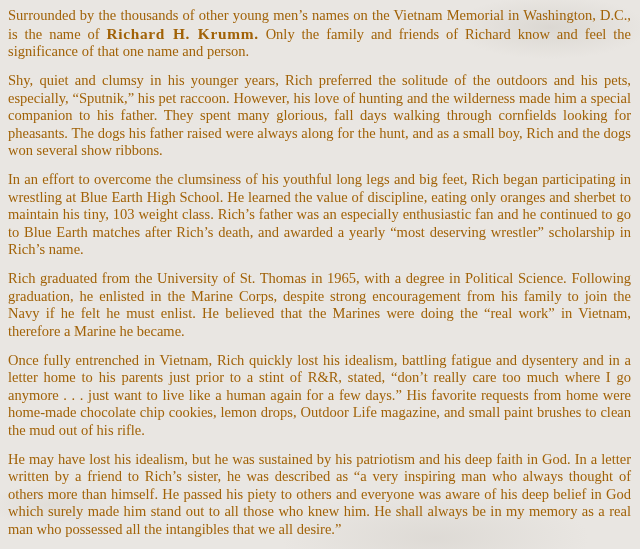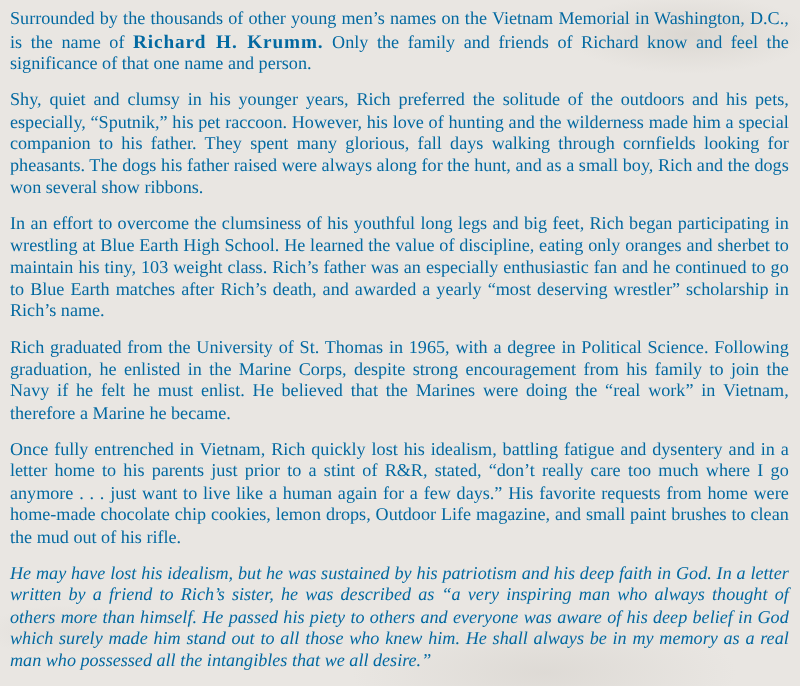--- a/index.html
+++ b/index.html
@@ -17,30 +17,29 @@
       radial-gradient(ellipse 90px 30px at 8% 92%, rgba(200,195,188,0.25), transparent 70%);
   }
   .page {
     box-sizing: border-box;
     width: 640px;
     height: 549px;
     padding: 7px 9px 8px 8px;
     font-family: "Liberation Serif", "DejaVu Serif", serif;
     font-size: 14.5px;
     line-height: 17.5px;
-    color: #0369a1;
+    color: #a16207;
     text-align: justify;
   }
   .para {
     margin: 0 0 11.5px 0;
     padding: 0;
   }
   .para:last-child {
     margin-bottom: 16px;
-    font-style: italic;
   }
   .run-bold {
     font-weight: 700;
     font-size: 1.06em;
     letter-spacing: 0.045em;
   }
   .run-italic {
   }
 </style>
 </head>

